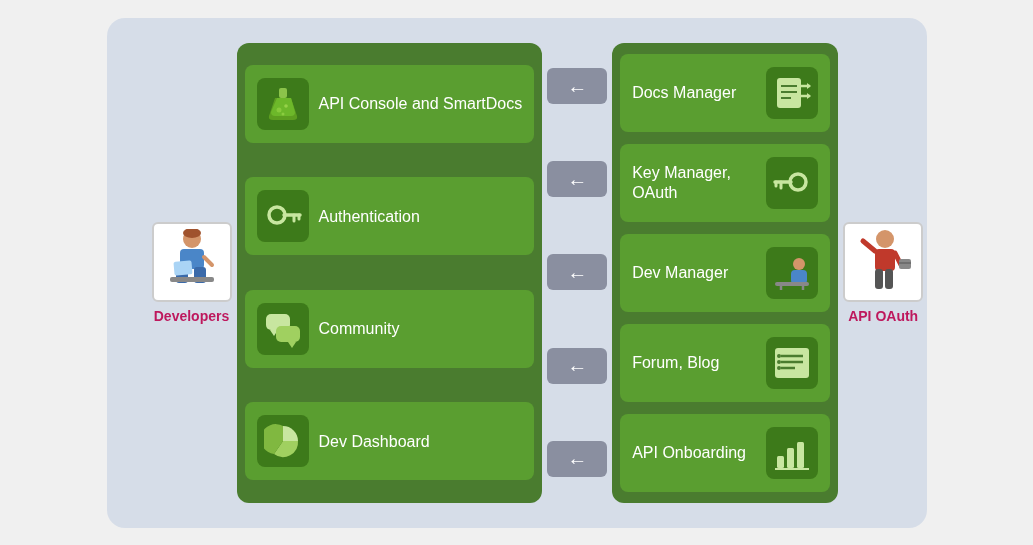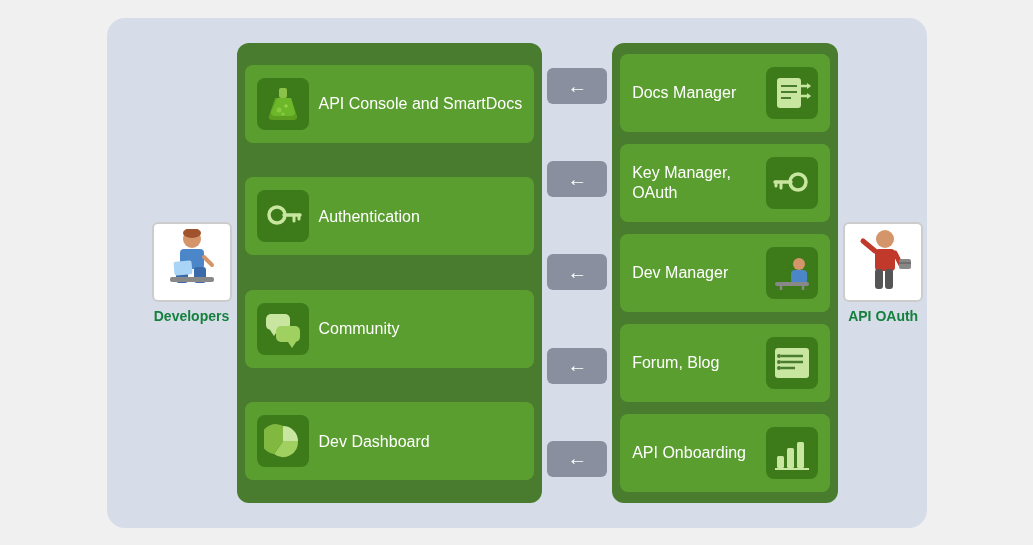--- a/index.html
+++ b/index.html
@@ -55,21 +55,21 @@
       border-radius: 6px;
       display: flex;
       align-items: center;
       justify-content: center;
       margin-bottom: 6px;
     }
 
     .person-label {
       font-size: 14px;
       font-weight: bold;
-      color: #15803d;
+      color: #be185d;
       text-align: center;
     }
 
     
     .green-panel-outer {
       background: #4a7c2f;
       border-radius: 12px;
       padding: 8px;
       display: flex;
       flex-direction: column;

